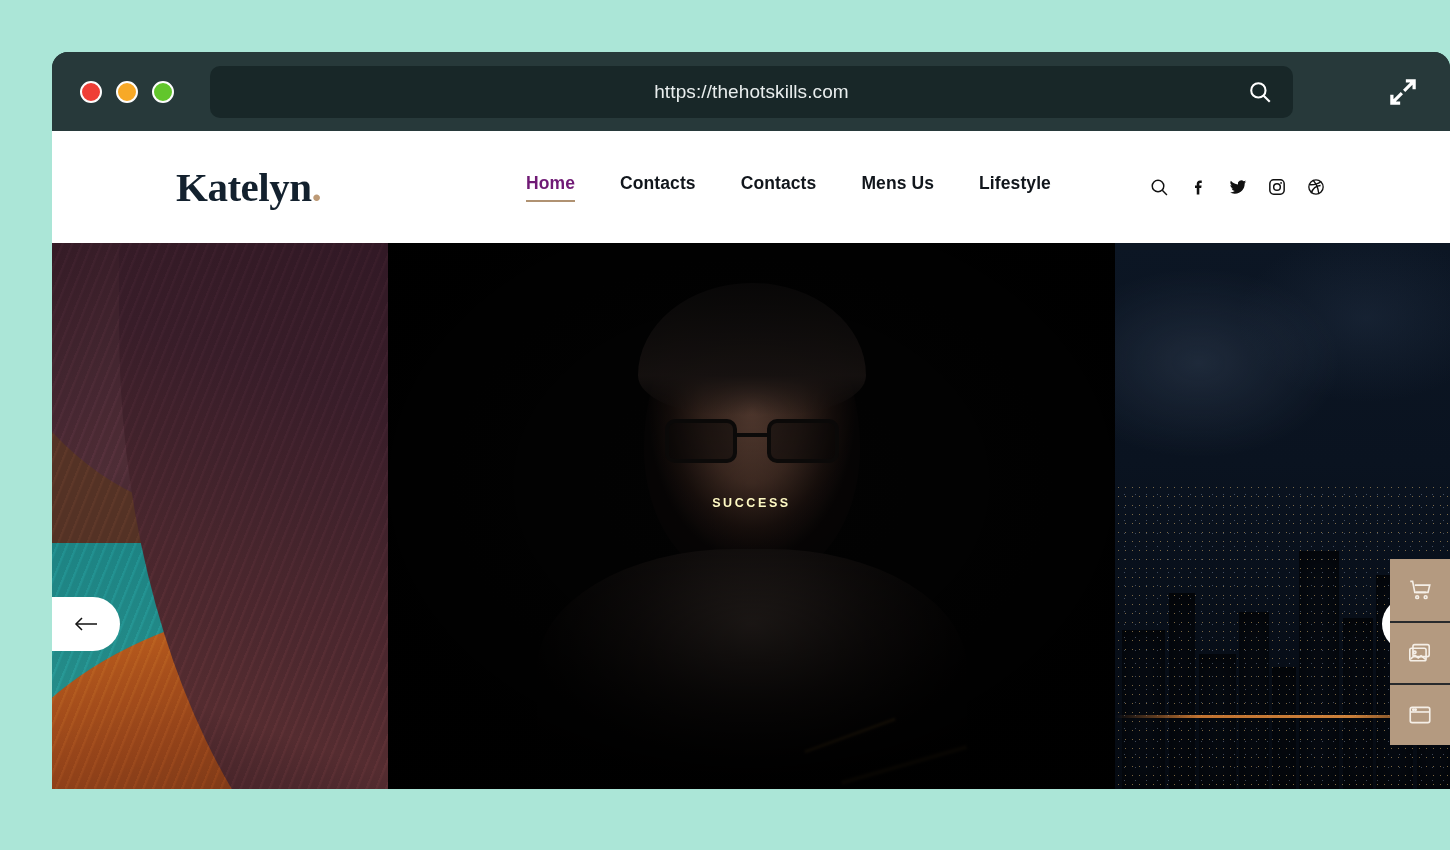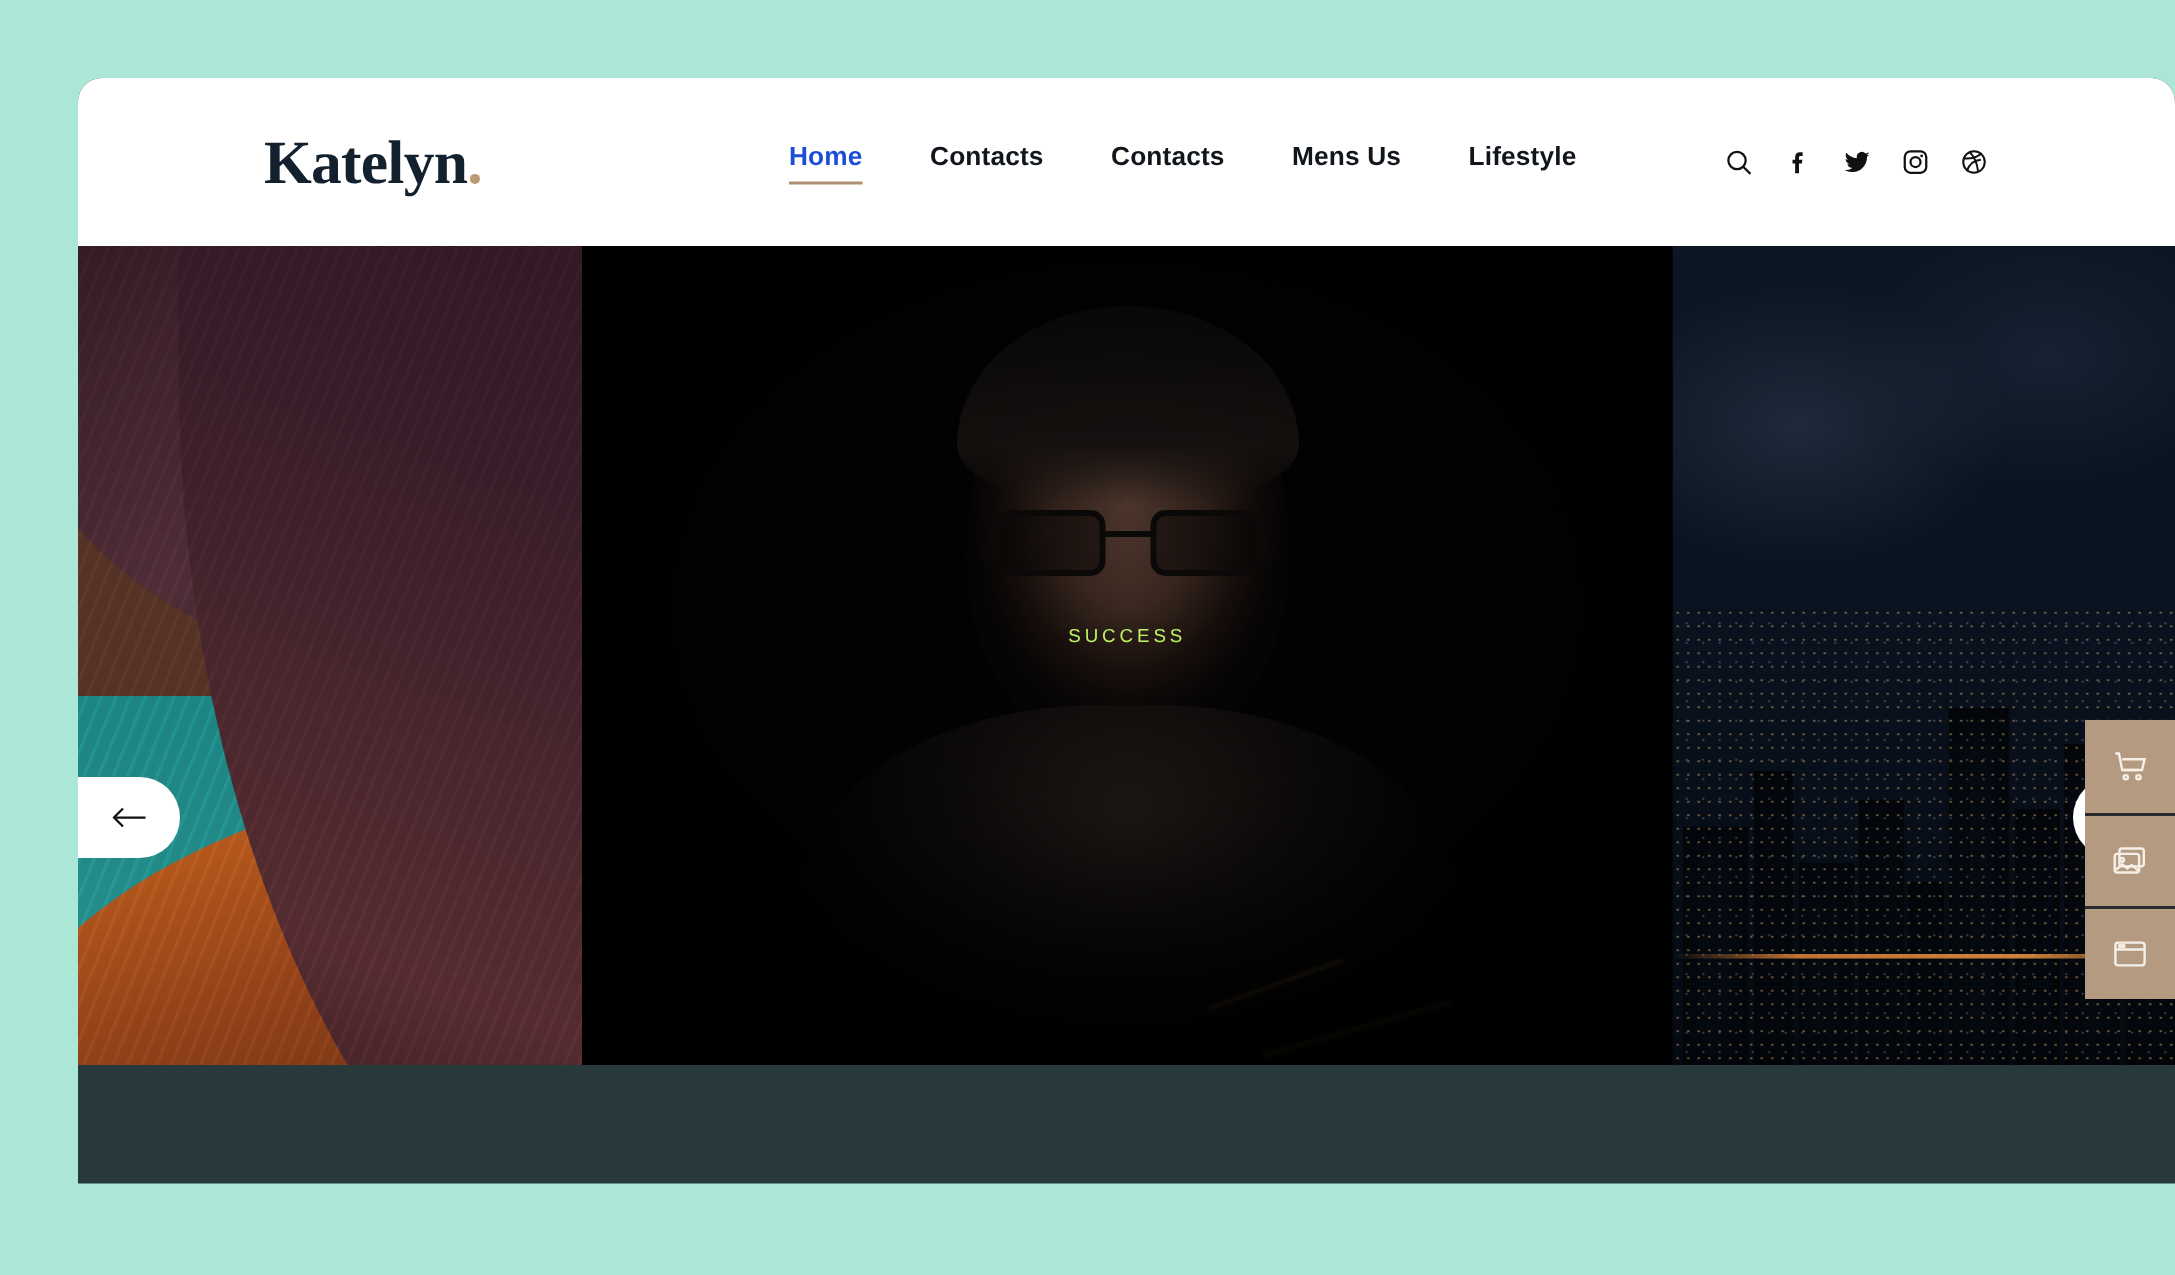--- a/index.html
+++ b/index.html
@@ -85,21 +85,21 @@
   }
   .nav a {
     font-size: 17.5px;
     font-weight: bold;
     color: #11161c;
     text-decoration: none;
     letter-spacing: .1px;
     position: relative;
     padding-bottom: 7px;
   }
-  .nav a.active { color: #1d4ed8; font-weight: bold; }
+  .nav a.active { color: #701a75; font-weight: bold; }
   .nav a.active::after {
     content: ""; position: absolute;
     left: 0; right: 0; bottom: -1px;
     height: 2px; background: #b09272;
   }
 
   .header-icons {
     position: absolute; right: 124px;
     display: flex; align-items: center; gap: 19px;
   }
@@ -255,23 +255,23 @@
 
   .slide-content {
     position: absolute; inset: 0;
     display: flex; flex-direction: column;
     align-items: center; justify-content: center;
     text-align: center;
     padding: 0 36px;
   }
   .cat-badge {
     position: relative;
-    color: #bef264;
+    color: #fef9c3;
     font-size: 12.5px;
-    font-weight: normal;
+    font-weight: bold;
     letter-spacing: 2.6px;
     margin-bottom: 26px;
   }
   .cat-badge::before {
     content: "";
     position: absolute;
     left: 50%; top: 50%;
     transform: translate(-50%, -50%);
     width: 36px; height: 36px;
     border-radius: 50%;
@@ -336,20 +336,40 @@
     border-top: 2px solid rgba(15,22,30,.85);
   }
   .side-btn:first-child { border-top: none; }
   .side-btn svg { width: 26px; height: 26px; }
 </style>
 </head>
 <body>
 
 <div class="browser">
 
+  <div class="chrome">
+    <div class="lights">
+      <div class="light red"></div>
+      <div class="light yellow"></div>
+      <div class="light green"></div>
+    </div>
+
+    <div class="urlbar">
+      <span class="urltext">https://thehotskills.com</span>
+      <svg class="url-search" viewBox="0 0 24 24" fill="none" stroke="#ffffff" stroke-width="1.9">
+        <circle cx="10.5" cy="10.5" r="6.6"></circle>
+        <line x1="15.4" y1="15.4" x2="21" y2="21"></line>
+      </svg>
+    </div>
+
+    <svg class="expand" viewBox="0 0 24 24" fill="#ffffff">
+      <path d="M14 3h7v7h-2.3V6.9l-5.1 5.1-1.6-1.6 5.1-5.1H14V3z"></path>
+      <path d="M10 21H3v-7h2.3v3.1l5.1-5.1 1.6 1.6-5.1 5.1H10V21z"></path>
+    </svg>
+  </div>
 
   <div class="site-header">
     <div class="logo">
       <span>Katelyn</span><span class="dot">.</span>
     </div>
 
     <nav class="nav">
       <a href="#" class="active">Home</a>
       <a href="#">Contacts</a>
       <a href="#">Contacts</a>

